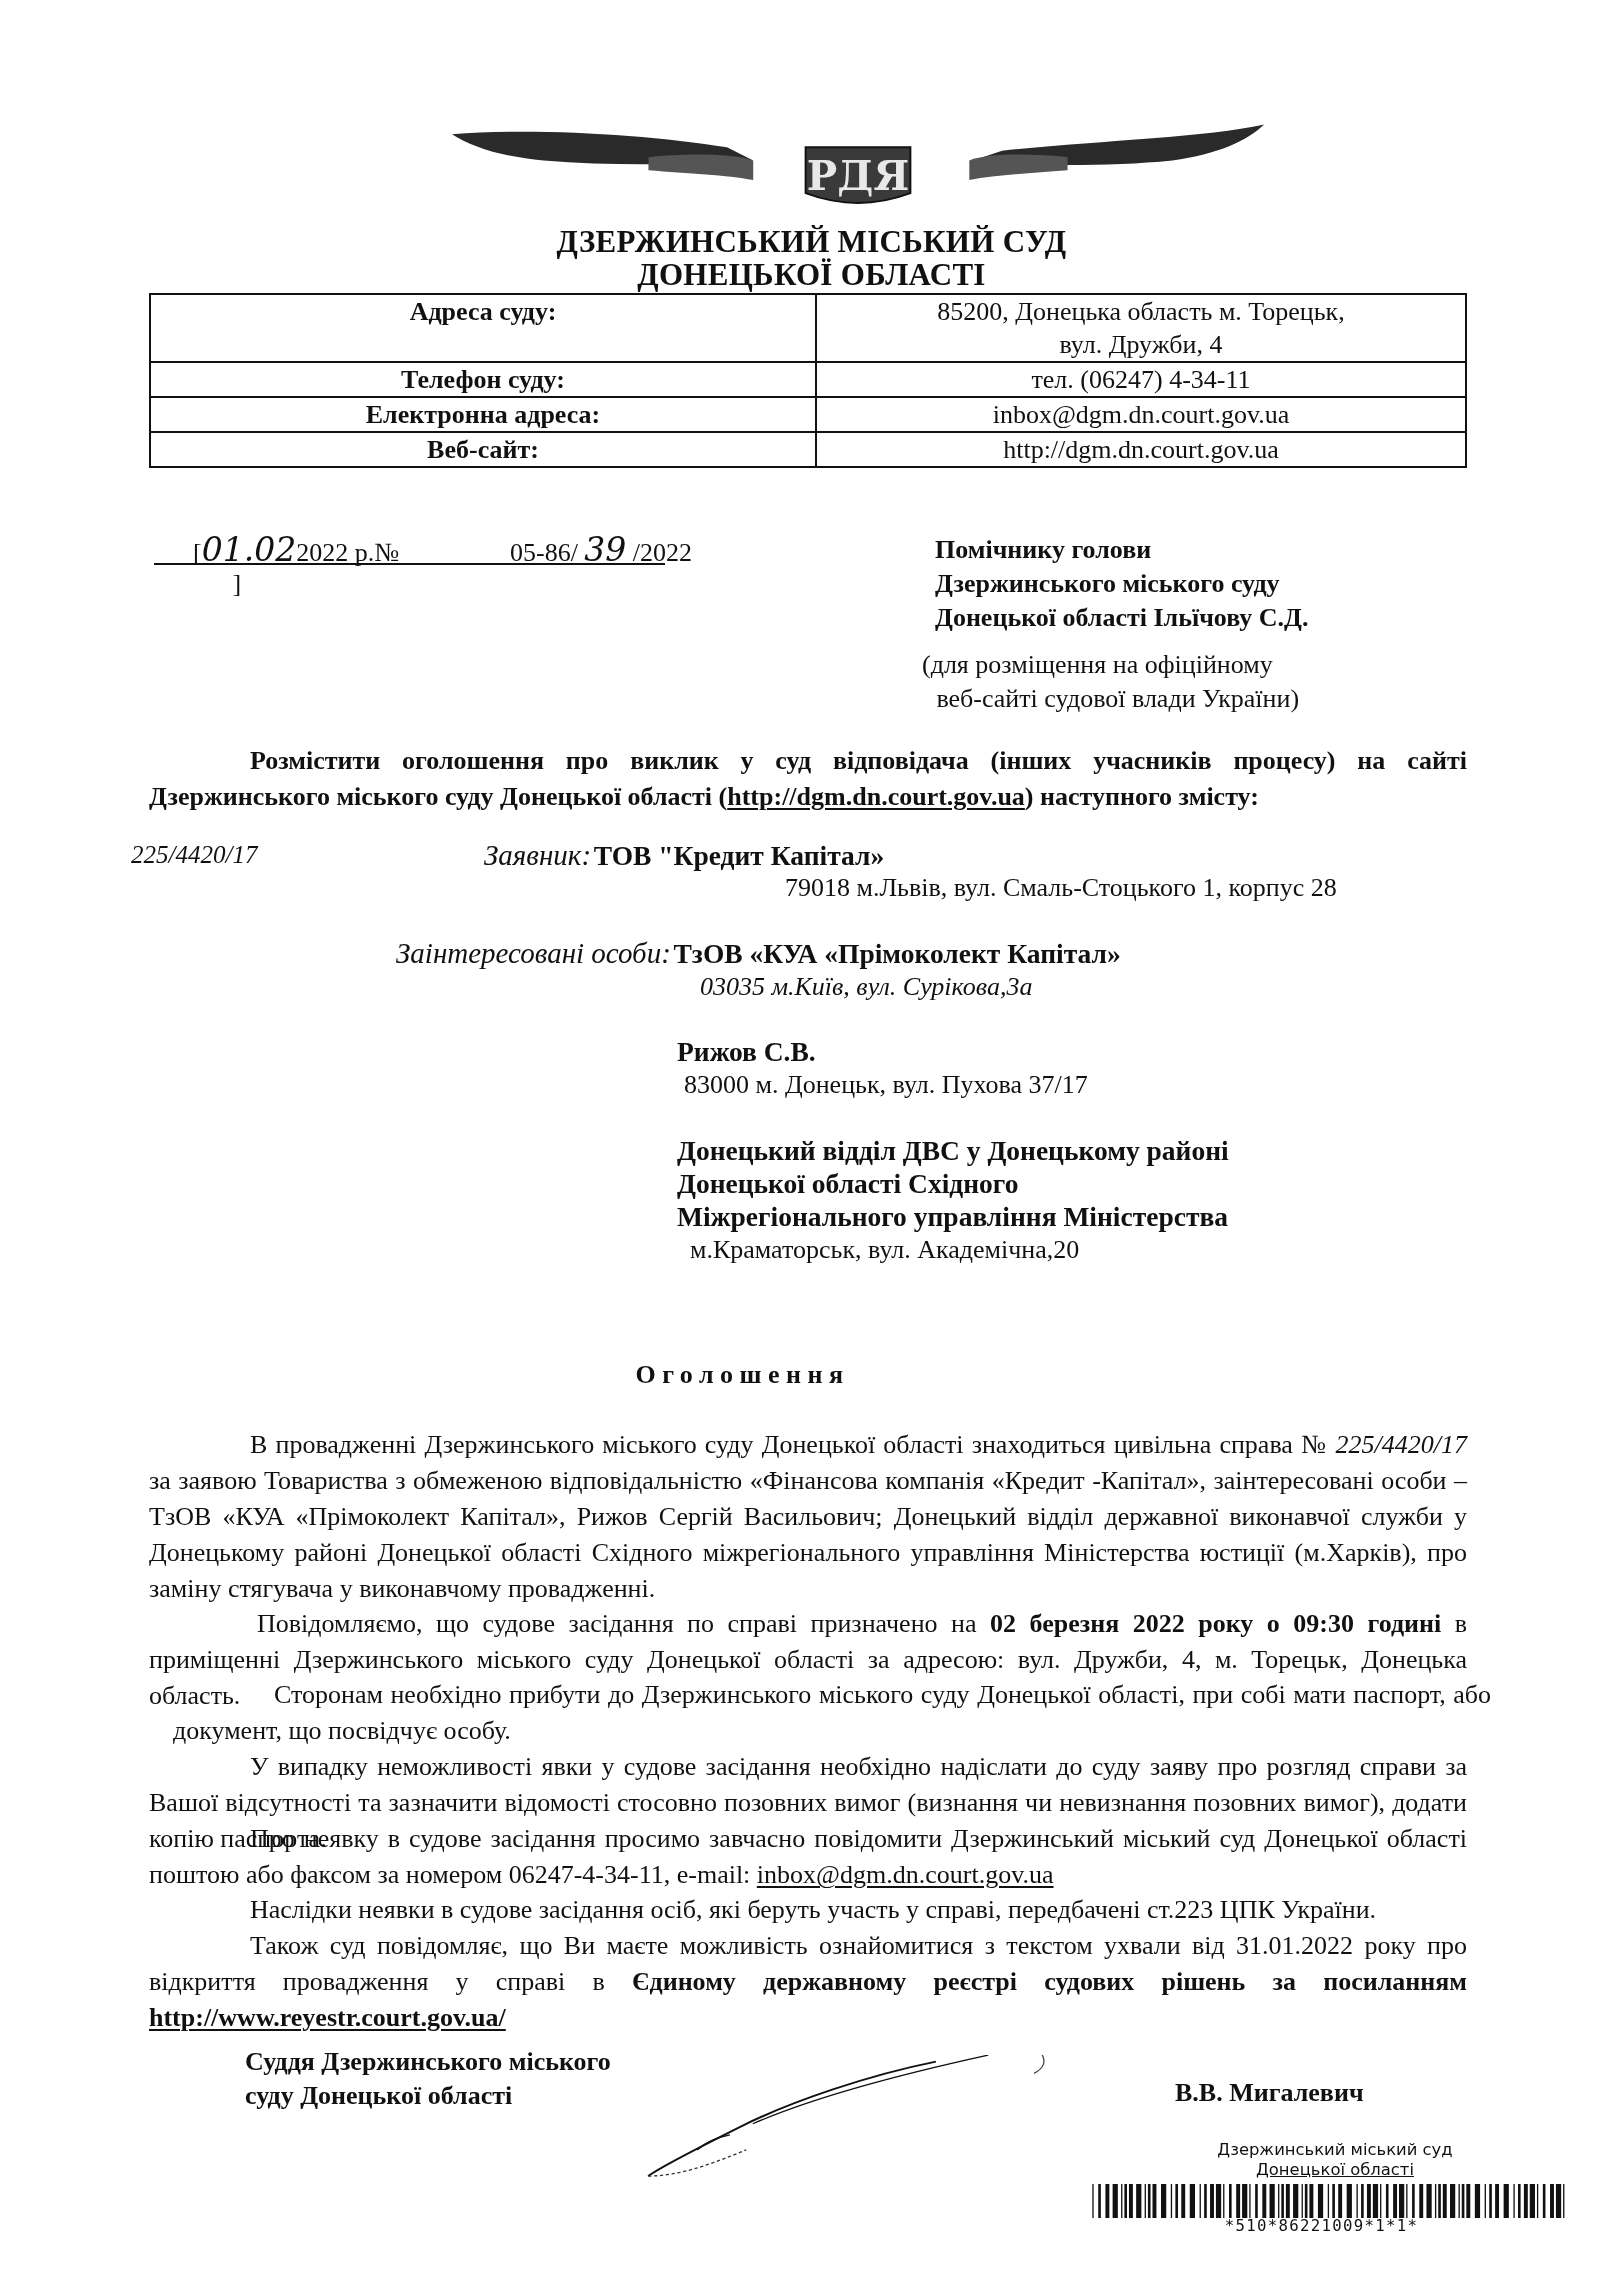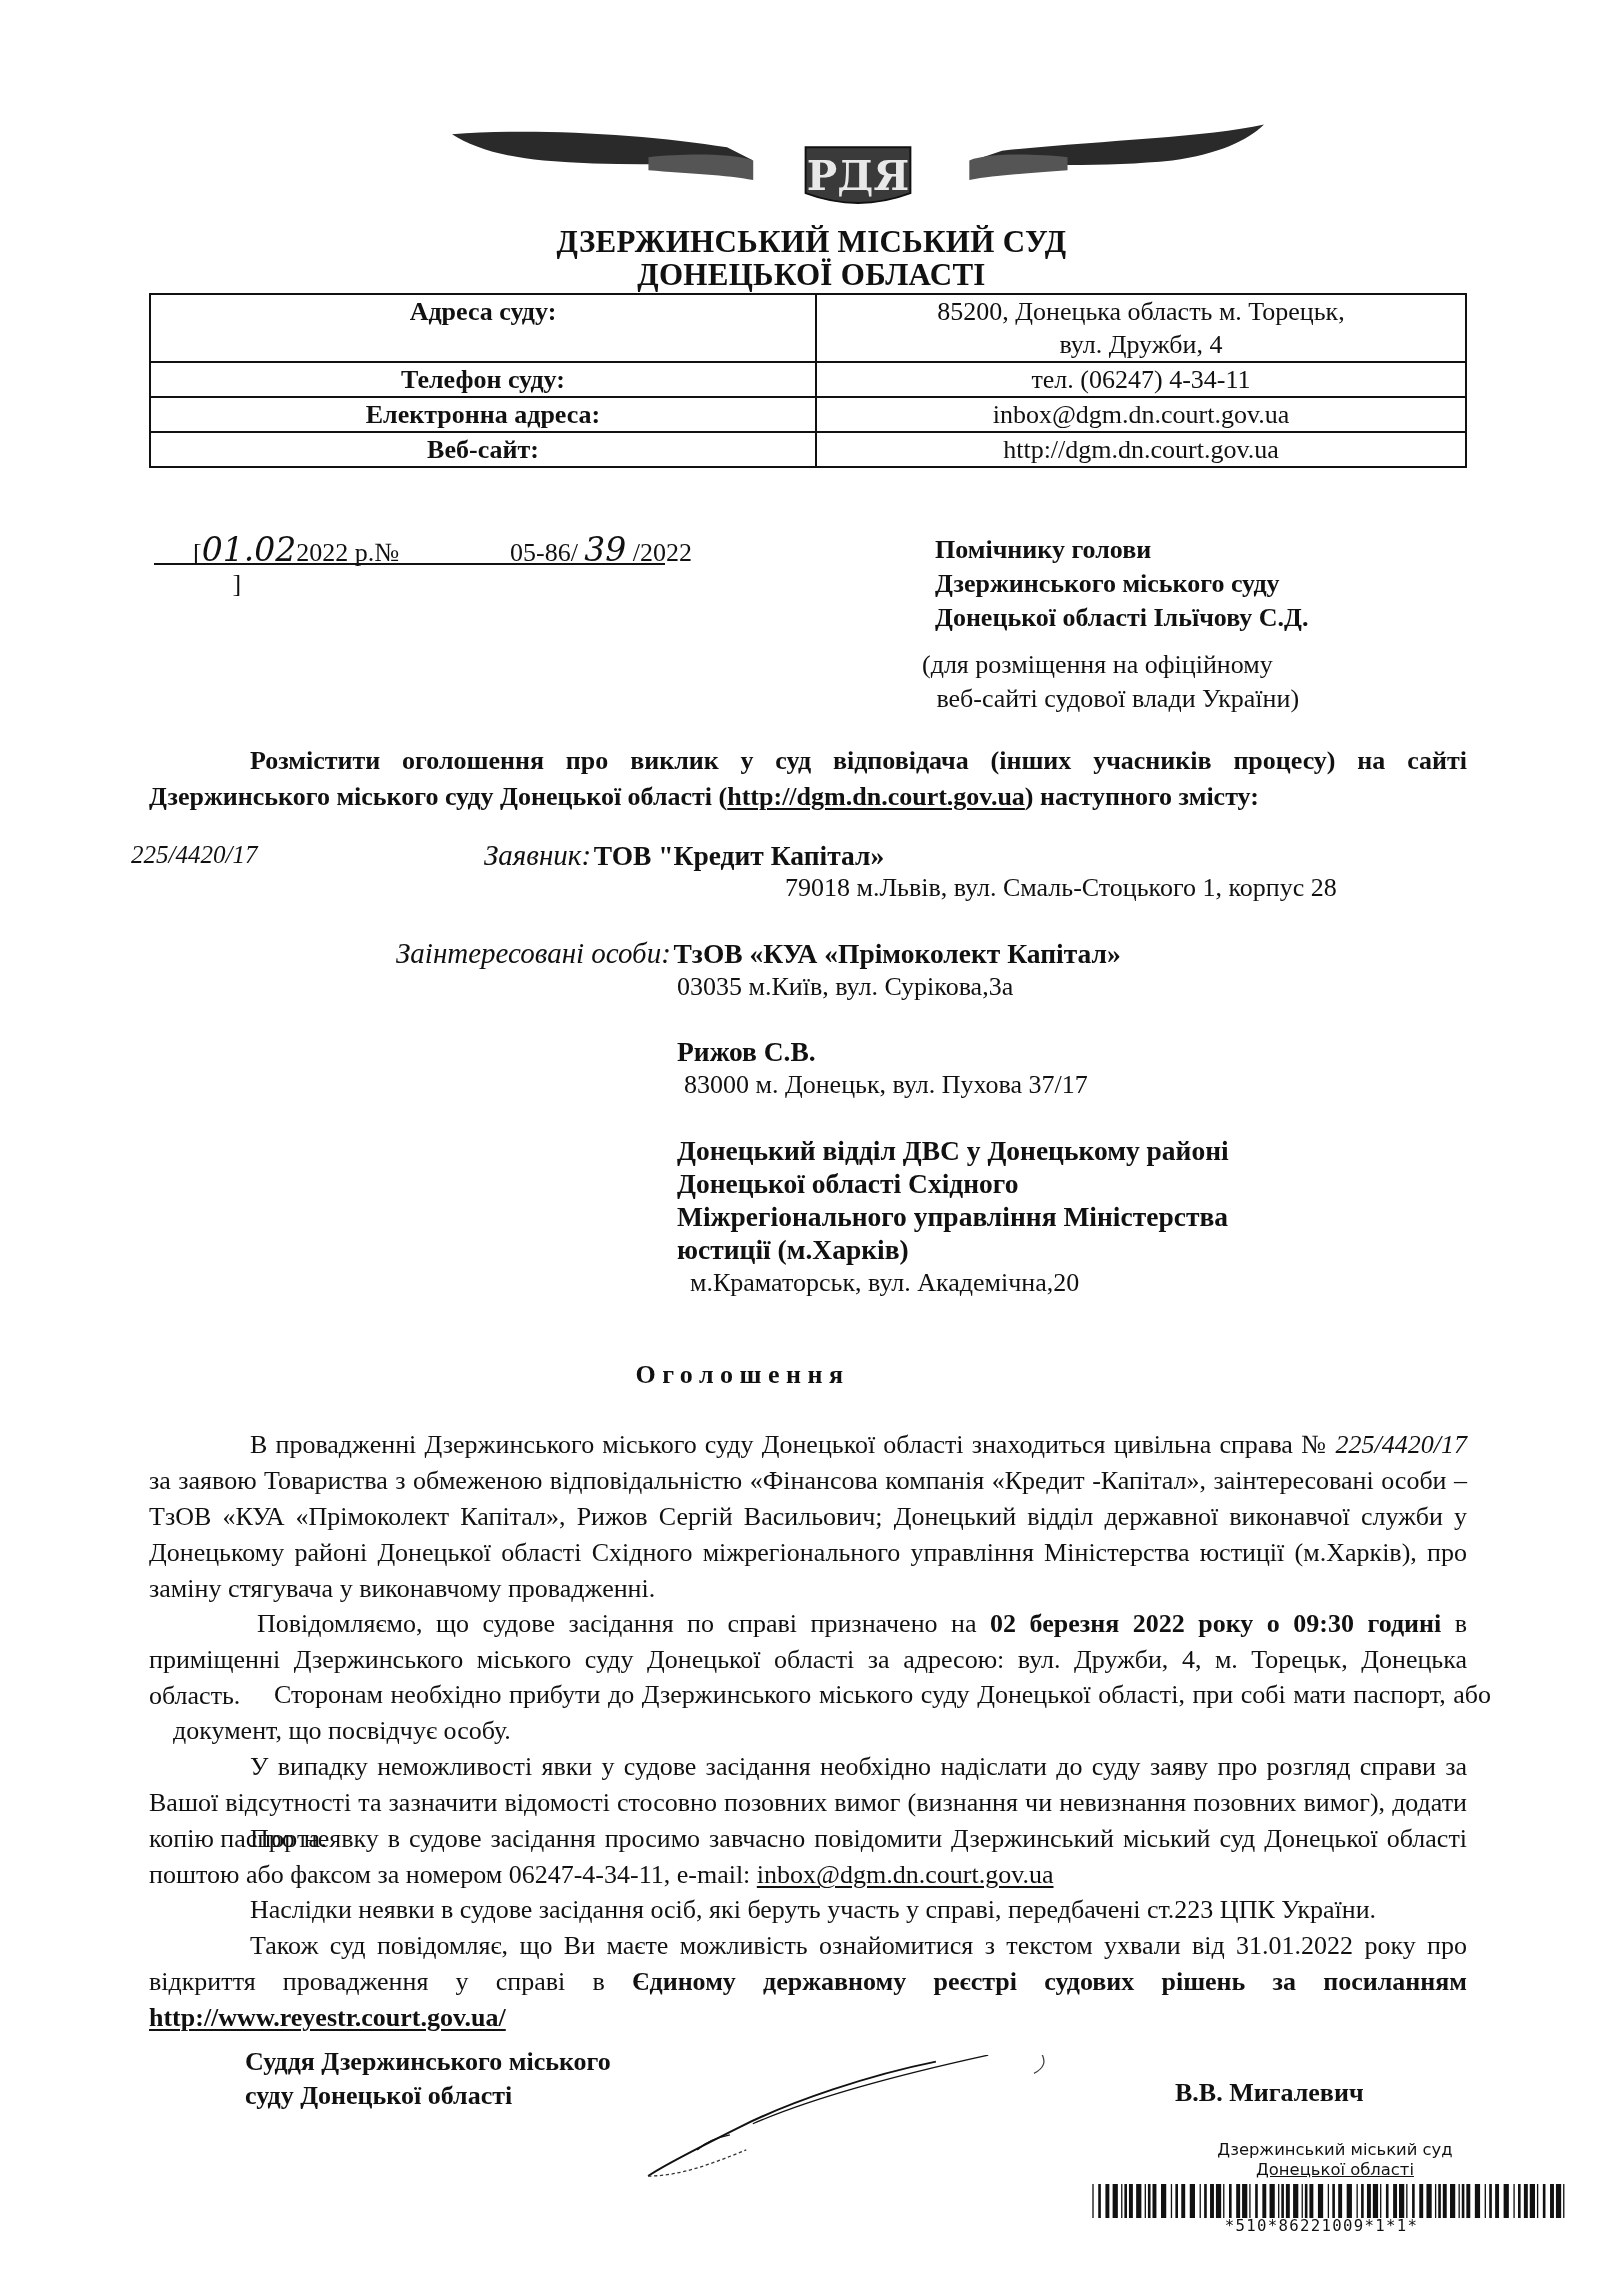--- a/index.html
+++ b/index.html
@@ -118,30 +118,29 @@
 <div class="abs" style="left:484px;top:839px;">
   <span class="party-lbl">Заявник:</span>
   <span class="party-name">ТОВ "Кредит Капітал»</span>
 </div>
 <div class="abs addr" style="left:785px;top:873px;">79018 м.Львів, вул. Смаль-Стоцького 1, корпус 28</div>
 
 <div class="abs" style="left:396px;top:937px;">
   <span class="party-lbl">Заінтересовані особи:</span>
   <span class="party-name">ТзОВ «КУА «Прімоколект Капітал»</span>
 </div>
-<div class="abs addr" style="left:677px;top:972px;">03035 м.Київ, вул. Сурікова,3а</div>
+<div class="abs addr" style="left:700px;top:972px;font-style:italic;">03035 м.Київ, вул. Сурікова,3а</div>
 
 <div class="abs party-name" style="left:677px;top:1036px;">Рижов С.В.</div>
 <div class="abs addr" style="left:684px;top:1070px;">83000 м. Донецьк, вул. Пухова 37/17</div>
 
 <div class="abs" style="left:677px;top:1134px;line-height:33px;">
   <div class="party-name">Донецький відділ ДВС  у Донецькому районі</div>
   <div class="party-name">Донецької області Східного</div>
   <div class="party-name">Міжрегіонального управління Міністерства</div>
-  <div class="party-name">юстиції (м.Харків)</div>
   <div class="addr" style="padding-left:13px;">м.Краматорськ, вул. Академічна,20</div>
 </div>
 
 <div class="abs heading">Оголошення</div>
 
 <div class="abs para" style="top:1427px;">
   <span class="ind"></span><span>В провадженні Дзержинського міського суду Донецької області знаходиться цивільна справа № </span><span class="i">225/4420/17</span><span> за заявою Товариства з обмеженою відповідальністю «Фінансова компанія «Кредит -Капітал», заінтересовані особи – ТзОВ «КУА «Прімоколект Капітал», Рижов Сергій Васильович; Донецький відділ державної виконавчої  служби  у Донецькому районі Донецької області Східного міжрегіонального  управління Міністерства юстиції (м.Харків), про заміну стягувача у виконавчому провадженні.</span>
 </div>
 
 <div class="abs para" style="top:1606px;">

